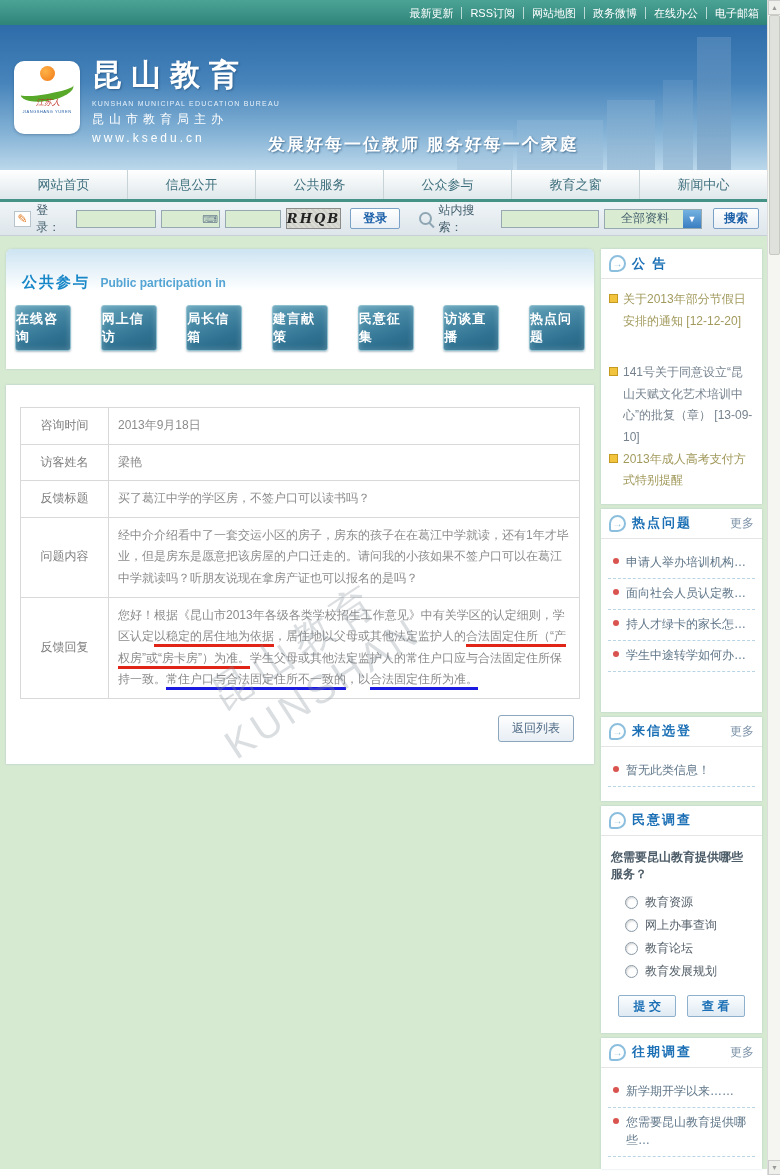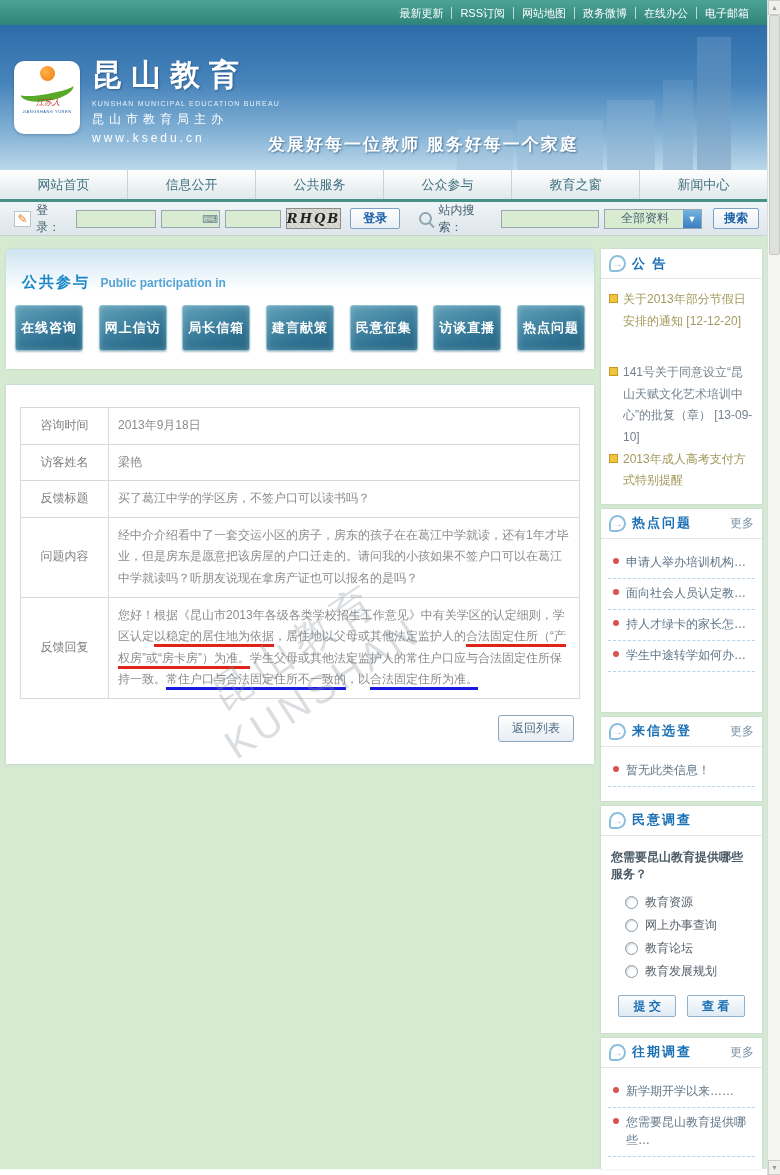--- a/index.html
+++ b/index.html
@@ -2,21 +2,21 @@
 <html><head>
 <meta charset="utf-8">
 <style>
   * { margin:0; padding:0; box-sizing:border-box; }
   html,body { width:780px; }
   body { font-family:"Liberation Sans","DejaVu Sans",sans-serif; background:#fff; }
   .page { width:780px; height:1175px; display:flex; position:relative; overflow:hidden; }
   .content { width:767px; }
 
   
-  .topbar { height:25px; background:linear-gradient(#4ba396,#2f8478); display:flex; justify-content:flex-end; align-items:center; padding-right:10px; }
+  .topbar { height:25px; background:linear-gradient(#4ba396,#2f8478); display:flex; justify-content:flex-end; align-items:center; }
   .toplink { color:#fff; font-size:11px; padding:0 8px; border-left:1px solid rgba(255,255,255,.65); cursor:pointer; line-height:12px; }
   .toplink:first-child { border-left:none; }
 
   
   .header { height:145px; position:relative; background:linear-gradient(180deg,#2d6ca9 0%,#4784bb 40%,#85b3d6 75%,#bcd8eb 100%); overflow:hidden; }
   .skyline { position:absolute; right:0; top:0; width:310px; height:145px; opacity:.8;
     background:
       linear-gradient(rgba(255,255,255,.16),rgba(90,130,170,.45)) 240px 12px / 34px 133px no-repeat,
       linear-gradient(rgba(255,255,255,.10),rgba(110,150,185,.4)) 206px 55px / 30px 90px no-repeat,
       linear-gradient(rgba(255,255,255,.12),rgba(110,150,185,.4)) 150px 75px / 48px 70px no-repeat,
@@ -61,21 +61,21 @@
   .select-arrow { width:18px; height:18px; background:linear-gradient(#74b2e0,#3a7ec2); color:#fff; font-size:9px; text-align:center; line-height:18px; }
 
   
   .bodyarea { background:#d6e9d1; min-height:822px; display:flex; align-items:flex-start; gap:7px; padding:13px 5px 0 6px; }
   .main { width:588px; position:relative; }
   .panel-top { background:#fff; border-radius:6px 6px 0 0; overflow:hidden; box-shadow:0 0 2px rgba(120,160,190,.4); }
   .panel-top-header { height:42px; background:linear-gradient(180deg,#cde4f2,#eef6fb 65%,#ffffff); padding:24px 0 0 16px; }
   .sec-title { font-size:15px; font-weight:bold; color:#1887c8; letter-spacing:2px; }
   .sec-sub { font-size:12px; color:#54a4d4; margin-left:6px; font-weight:bold; }
   .btn-row { padding:14px 9px 18px; display:flex; justify-content:space-between; }
-  .tile-btn { width:68px; height:46px; background:linear-gradient(160deg,#5fa0b8,#2e7191 70%,#286683); border:1px solid #8fc0d0; border-radius:3px; color:#fff; font-weight:bold; font-size:13px; display:flex; align-items:center; justify-content:center; letter-spacing:1px; box-shadow:inset 0 0 6px rgba(255,255,255,.25),0 1px 2px rgba(60,100,120,.4); cursor:pointer; }
+  .tile-btn { width:56px; height:46px; background:linear-gradient(160deg,#5fa0b8,#2e7191 70%,#286683); border:1px solid #8fc0d0; border-radius:3px; color:#fff; font-weight:bold; font-size:13px; display:flex; align-items:center; justify-content:center; letter-spacing:1px; box-shadow:inset 0 0 6px rgba(255,255,255,.25),0 1px 2px rgba(60,100,120,.4); cursor:pointer; }
   .gap-green { height:16px; }
   .panel-detail { background:#fff; padding:22px 14px 18px; min-height:300px; position:relative; box-shadow:0 0 2px rgba(120,160,190,.4); }
   table.qa { width:100%; border-collapse:collapse; font-size:12px; color:#8b8b8b; position:relative; z-index:2; }
   table.qa td { border:1px solid #d9d9d9; padding:7px 9px; line-height:1.8; }
   td.lbl { width:88px; text-align:center; color:#7d7d7d; }
   .u-red { border-bottom:3px solid #e02418; padding-bottom:1px; }
   .u-blue { border-bottom:3px solid #1a1ae0; padding-bottom:1px; }
   .back-row { text-align:right; padding:16px 6px 4px; }
   .back-btn { display:inline-block; padding:4px 13px; border:1px solid #8ba6bd; border-radius:3px; background:linear-gradient(#fefefe,#e7eef4); color:#4e6a84; font-size:12px; cursor:pointer; }
   .watermark { position:absolute; left:190px; top:230px; transform:rotate(-33deg); color:rgba(135,145,155,.30); text-align:center; pointer-events:none; z-index:3; }

